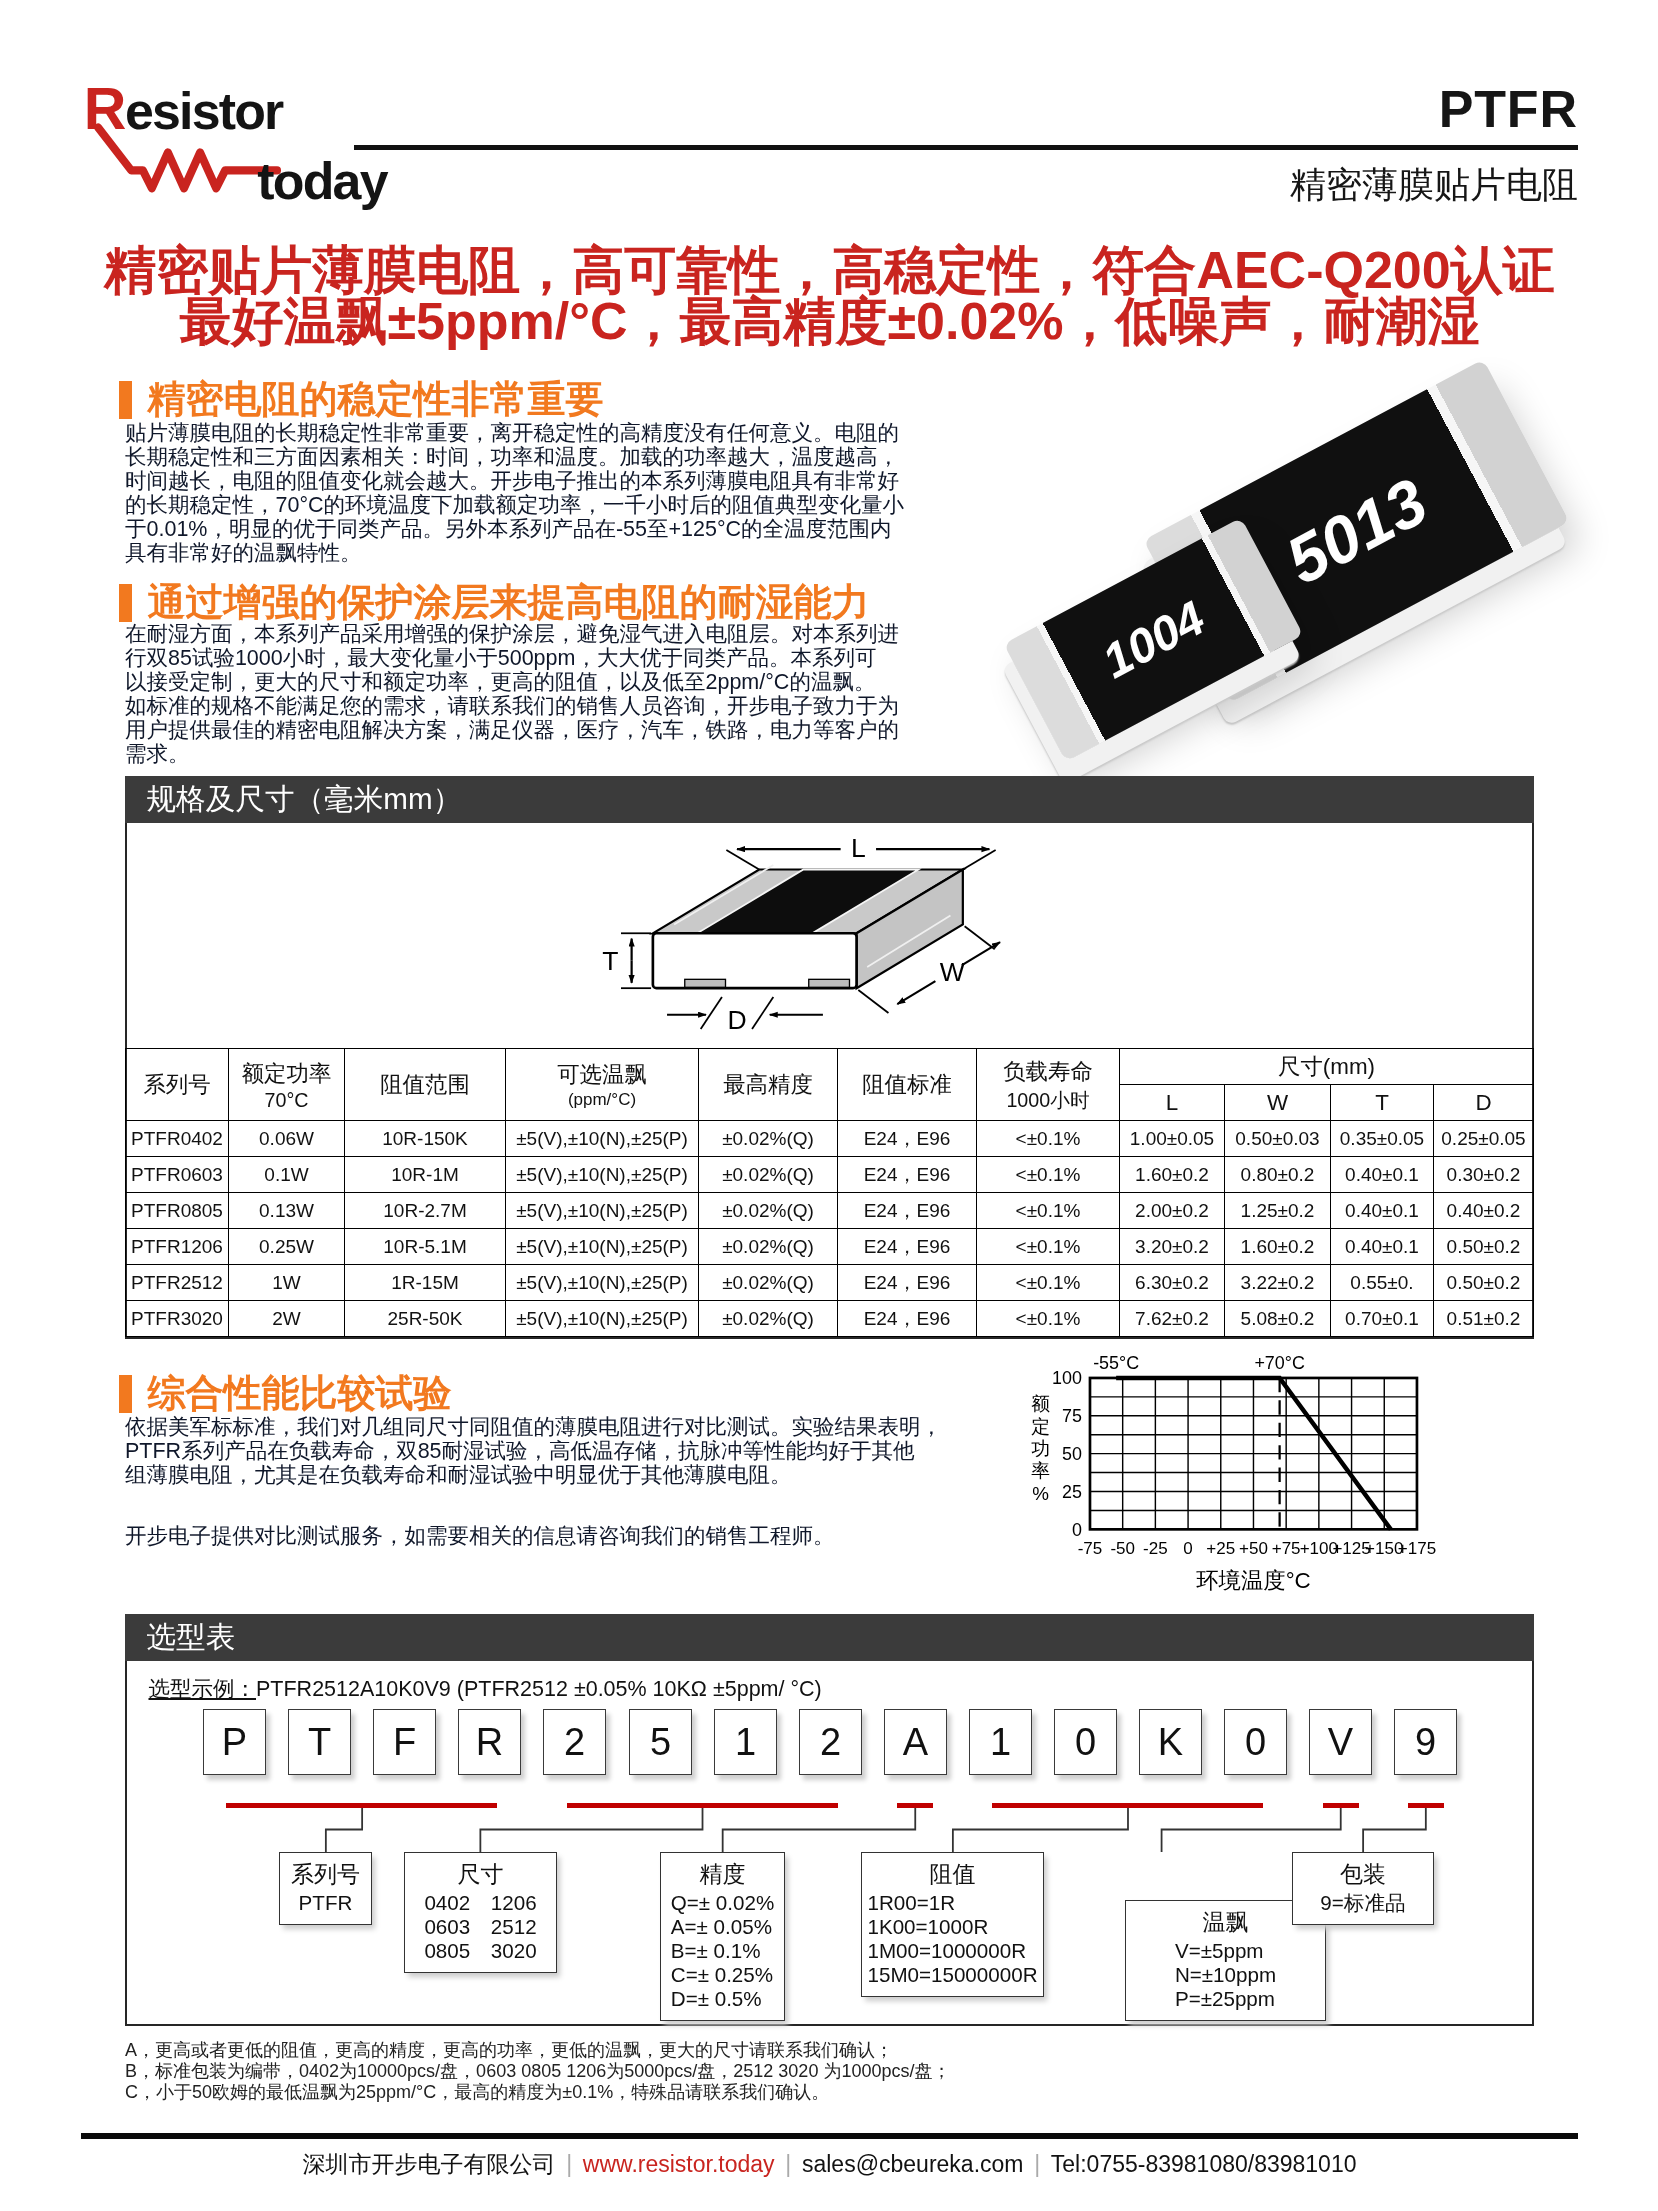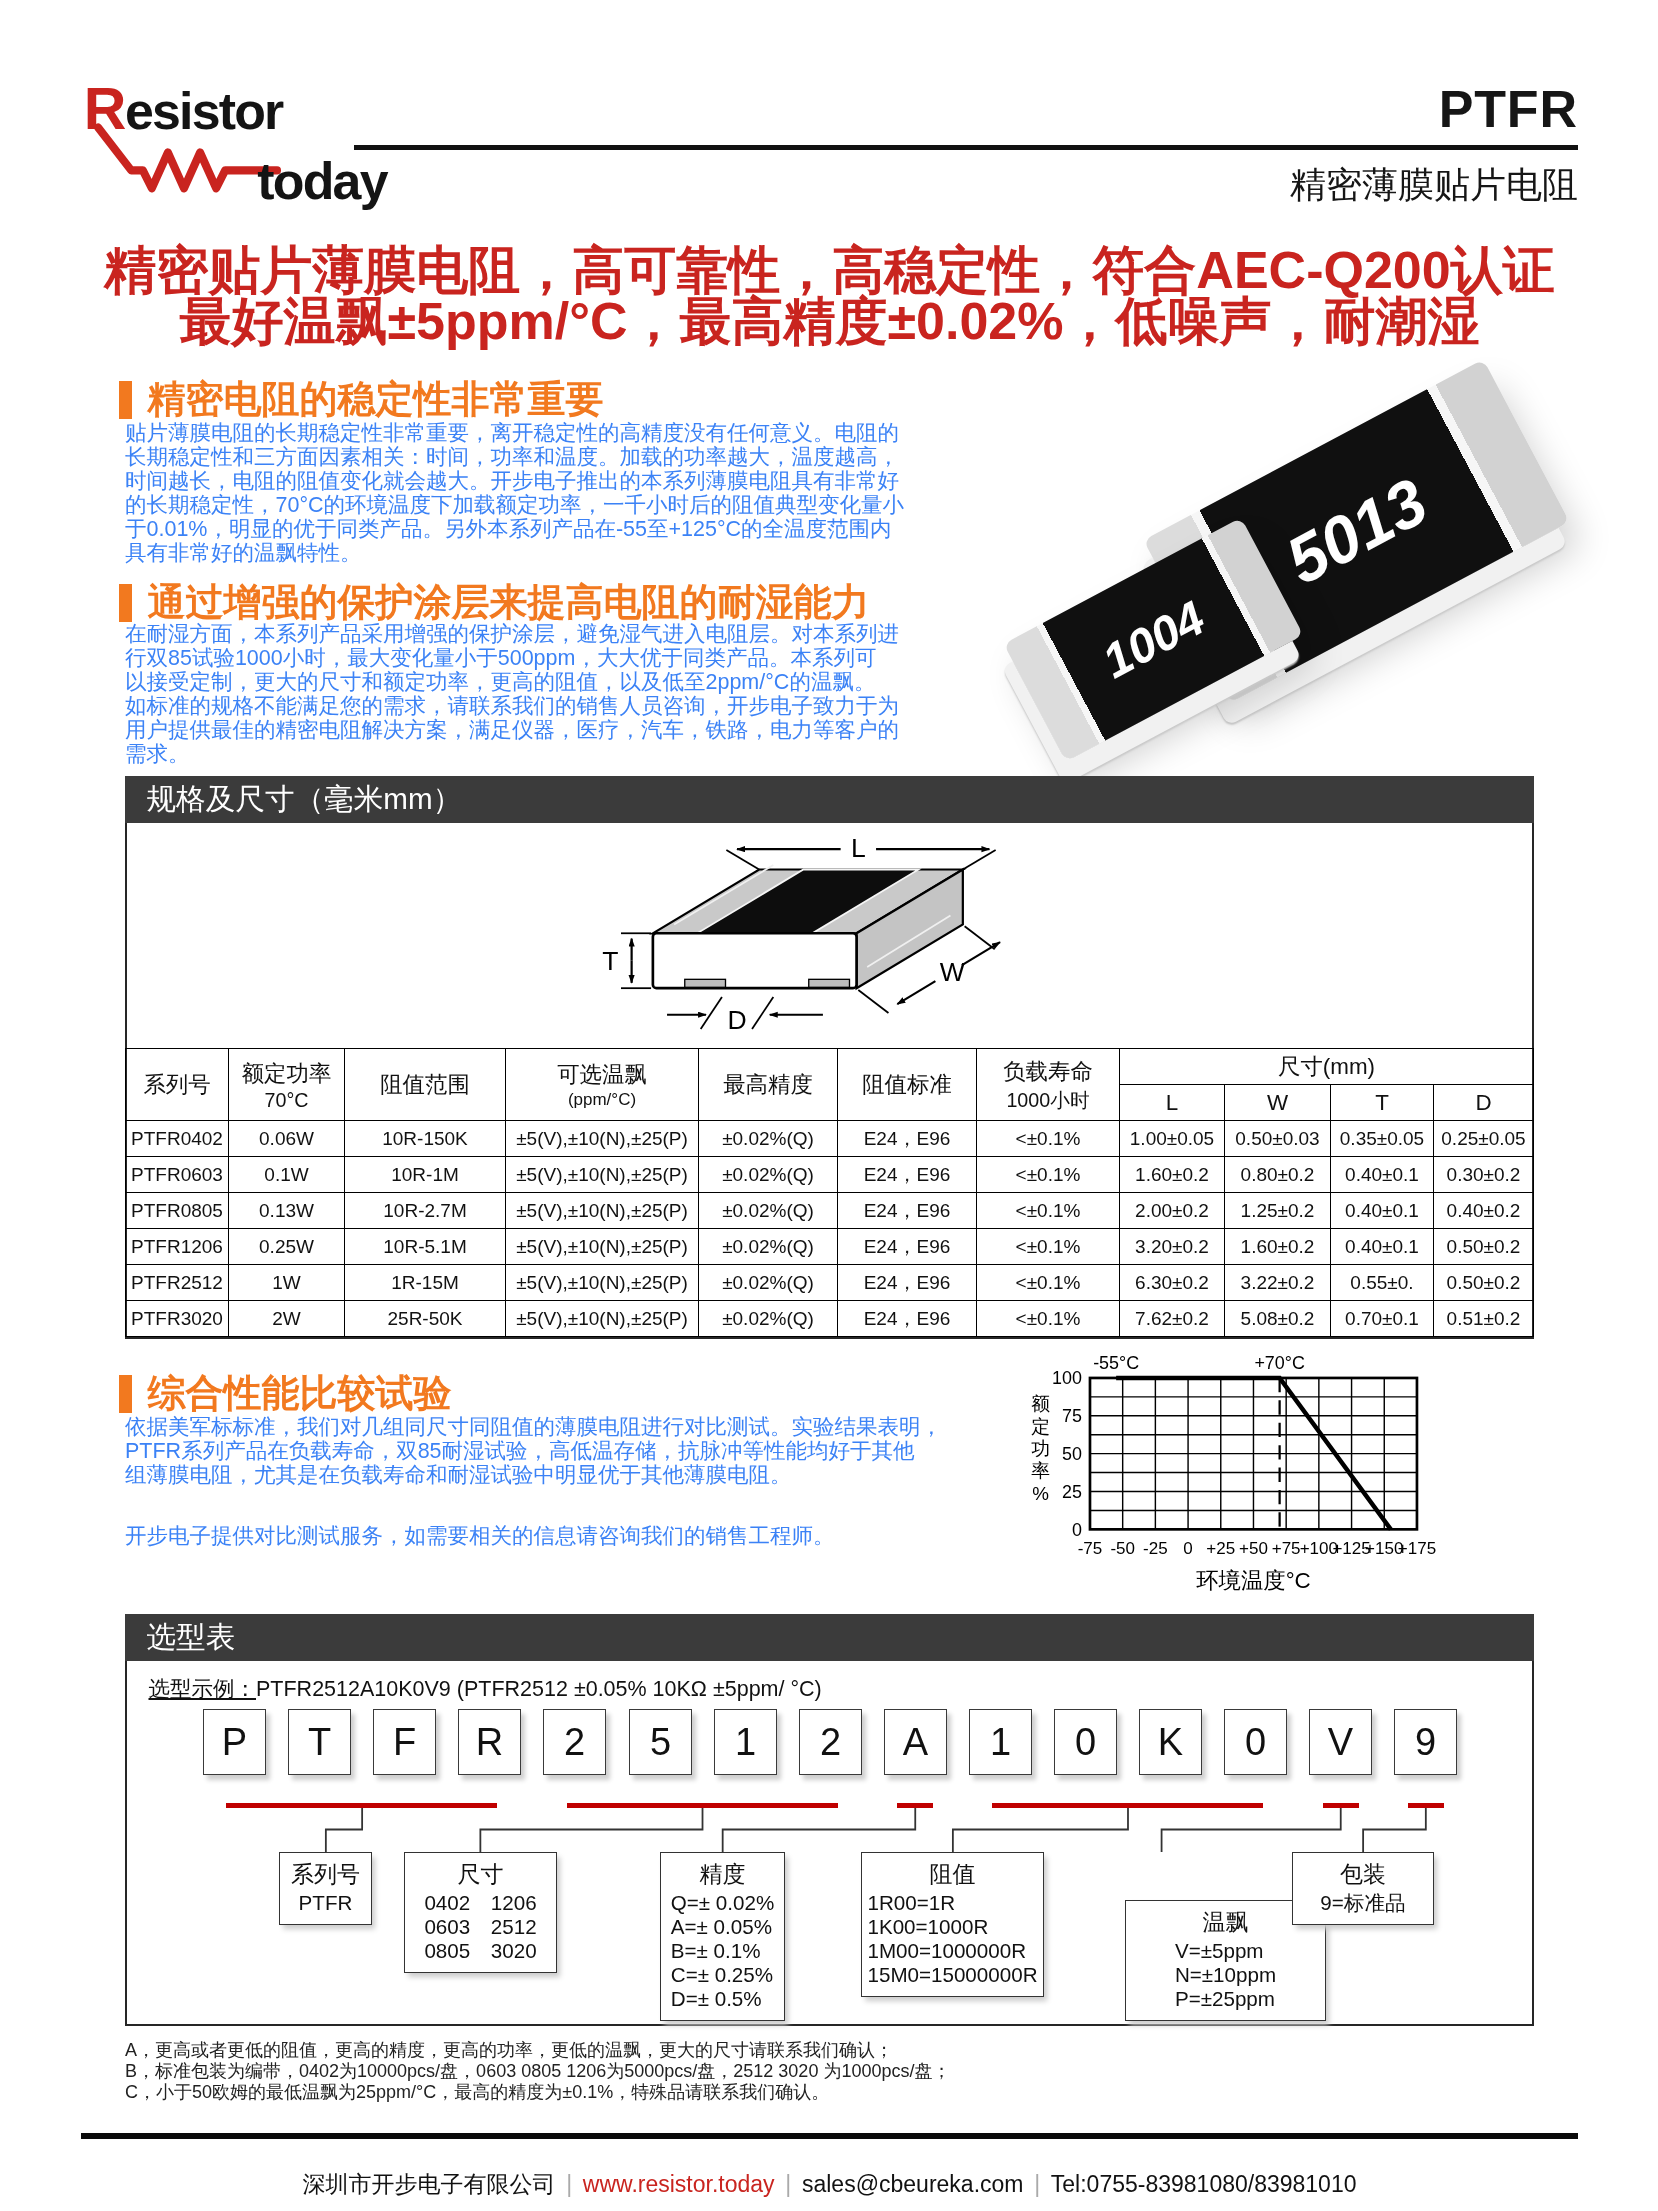--- a/index.html
+++ b/index.html
@@ -14,21 +14,21 @@
 
   
   .hero-line { position:absolute; left:0; width:100%; text-align:center; font-size:52px; font-weight:bold; color:#c9241f; }
   .hero-1 { top:236px; } .hero-2 { top:287px; }
 
   
   .sec-head { position:absolute; display:flex; align-items:center; }
   .sec-head .accent { width:12.5px; height:38px; background:#f2791f; margin-right:16px; }
   .sec-head .t { font-size:38px; font-weight:600; color:#f2791f; }
 
-  .body-text { position:absolute; left:125px; width:833px; font-size:21.5px; line-height:24px; color:#3b82f6; white-space:pre-line; }
+  .body-text { position:absolute; left:125px; width:833px; font-size:21.5px; line-height:24px; color:#0f172a; white-space:pre-line; }
 
   
   .photo { position:absolute; left:1012px; top:385px; width:627px; height:412px; }
   .chip { position:absolute; display:flex; align-items:center; justify-content:center;
           border-radius:9px; color:#fff; font-weight:bold; font-style:italic;
           background:linear-gradient(90deg,#dcdcdc 0 14%,#f6f6f6 14% 16.5%,#101010 16.5% 83.5%,#f6f6f6 83.5% 86%,#d2d2d2 86% 100%);
           box-shadow:-12.5px 19.7px 0 #f1f1f1, -13.4px 21.5px 1.8px #c9c9c9, 0 27px 36px rgba(0,0,0,.18); }
   .chip-big { left:152px; top:54px; width:385px; height:184px; font-size:66px; transform:rotate(-28deg); }
   .chip-small { left:7.2px; top:188px; width:269px; height:133px; font-size:48px; transform:rotate(-28deg); }
 
@@ -59,21 +59,21 @@
   .pn-underline { position:absolute; top:142px; height:4.5px; background:#c00000; }
   #pn-connectors { position:absolute; left:0; top:0; width:1409px; height:363px; pointer-events:none; }
   .group-box { position:absolute; top:191px; border:1.8px solid #333; background:#fff; box-shadow:3.6px 4.5px 5.4px #ccc;
                padding:7.2px 5.4px 9px; text-align:center; }
   .group-box .g-label { font-size:23px; line-height:29px; color:#111; }
   .group-box .g-items { display:inline-block; text-align:left; font-size:20.6px; line-height:24px; color:#111; margin-top:1.8px; }
 
   
   .notes { position:absolute; left:125px; top:2040px; font-size:18px; line-height:21px; color:#222; }
   .footer-rule { position:absolute; left:81px; top:2133px; width:1497px; height:6.3px; background:#0a0a0a; }
-  .footer-line { position:absolute; left:0; top:2149px; width:100%; text-align:center; font-size:23px; color:#111;margin-top:20px; }
+  .footer-line { position:absolute; left:0; top:2149px; width:100%; text-align:center; font-size:23px; color:#111; }
   .footer-line .sep { color:#aaa; padding:0 10.7px; }
   .footer-line .site { color:#c9241f; }
 
   svg text { font-family:"Liberation Sans","DejaVu Sans",sans-serif; }
 </style>
 </head>
 <body>
 
 <div class="page">
 

